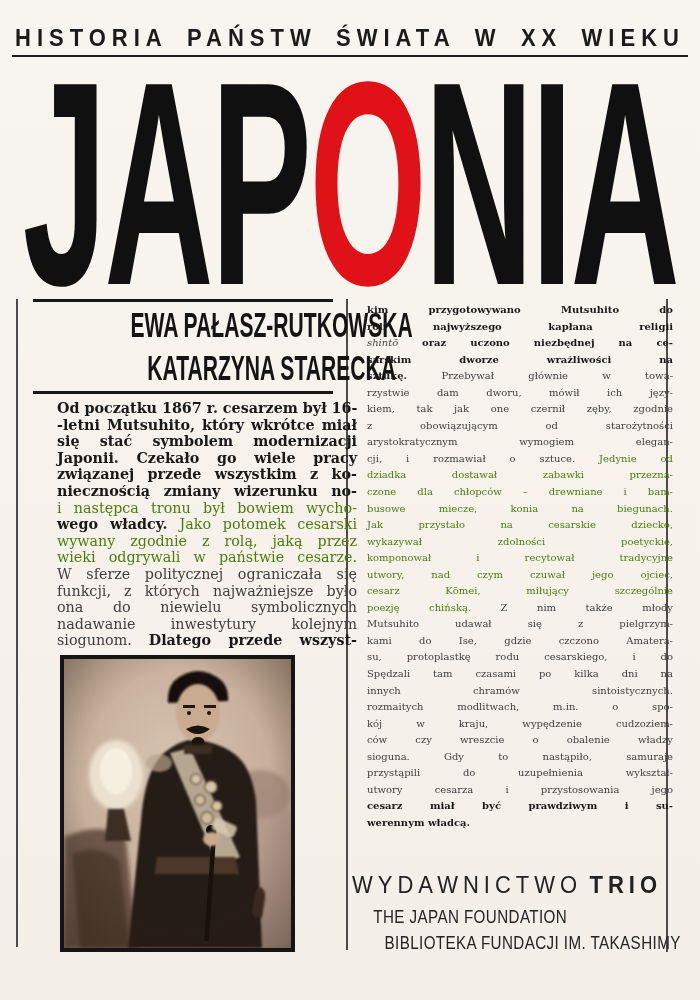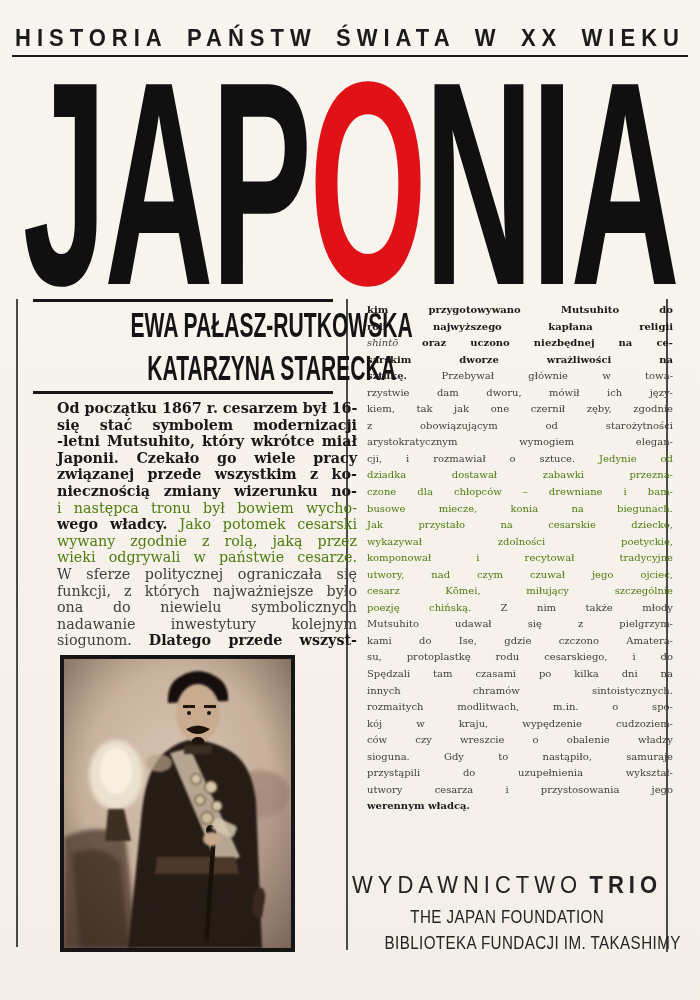--- a/index.html
+++ b/index.html
@@ -61,21 +61,21 @@
   .photo svg{display:block;}
 
   
   .pub1{
     position:absolute;left:352px;top:872px;width:310px;
     display:flex;justify-content:space-between;align-items:baseline;color:#222;
     transform:scaleY(1.06);transform-origin:top;
   }
   .pub1 .pname{font-size:22px;letter-spacing:5px;font-weight:400;white-space:nowrap;}
   .pub1 .pbrand{font-size:22px;letter-spacing:5px;font-weight:700;white-space:nowrap;}
-  .pub-center{position:absolute;left:352px;width:310px;text-align:center;color:#242424;}
+  .pub-center{position:absolute;left:352px;width:310px;text-align:left;color:#242424;}
   .pub-center .inner{display:inline-block;font-size:18.5px;font-weight:400;letter-spacing:0.5px;
     white-space:nowrap;transform:scaleX(0.82);transform-origin:center;}
   .pub2{top:906px;}
   .pub3{top:932px;}
 </style>
 </head>
 <body>
 
 <div class="page">
 
@@ -105,22 +105,22 @@
   <div class="authors">
     <div class="authors-inner">
       <div>EWA PAŁASZ-RUTKOWSKA</div>
       <div>KATARZYNA STARECKA</div>
     </div>
   </div>
   <div class="hrule a-bot"></div>
 
   <div class="body-col left-body">
       <div class="tl"><span class="seg-b">Od początku 1867 r. cesarzem był 16-</span></div>
+      <div class="tl"><span class="seg-b">-letni Mutsuhito, który wkrótce miał</span></div>
       <div class="tl"><span class="seg-b">się stać symbolem modernizacji</span></div>
-      <div class="tl"><span class="seg-b">-letni Mutsuhito, który wkrótce miał</span></div>
       <div class="tl"><span class="seg-b">Japonii. Czekało go wiele pracy</span></div>
       <div class="tl"><span class="seg-b">związanej przede wszystkim z ko-</span></div>
       <div class="tl"><span class="seg-b">niecznością zmiany wizerunku no-</span></div>
       <div class="tl"><span class="seg-r">i następca tronu był bowiem wycho-</span></div>
       <div class="tl"><span class="seg-b">wego władcy. </span><span class="seg-r">Jako potomek cesarski</span></div>
       <div class="tl"><span class="seg-r">wywany zgodnie z rolą, jaką przez</span></div>
       <div class="tl"><span class="seg-r">wieki odgrywali w państwie cesarze.</span></div>
       <div class="tl"><span class="seg-n">W sferze politycznej ograniczała się</span></div>
       <div class="tl"><span class="seg-n">funkcji, z których najważniejsze było</span></div>
       <div class="tl"><span class="seg-n">ona do niewielu symbolicznych</span></div>
@@ -208,20 +208,21 @@
       <div class="tl"><span class="seg-n">kami do Ise, gdzie czczono Amatera-</span></div>
       <div class="tl"><span class="seg-n">su, protoplastkę rodu cesarskiego, i do</span></div>
       <div class="tl"><span class="seg-n">Spędzali tam czasami po kilka dni na</span></div>
       <div class="tl"><span class="seg-n">innych chramów sintoistycznych.</span></div>
       <div class="tl"><span class="seg-n">rozmaitych modlitwach, m.in. o spo-</span></div>
       <div class="tl"><span class="seg-n">kój w kraju, wypędzenie cudzoziem-</span></div>
       <div class="tl"><span class="seg-n">ców czy wreszcie o obalenie władzy</span></div>
       <div class="tl"><span class="seg-n">sioguna. Gdy to nastąpiło, samuraje</span></div>
       <div class="tl"><span class="seg-n">przystąpili do uzupełnienia wykształ-</span></div>
       <div class="tl"><span class="seg-n">utwory cesarza i przystosowania jego</span></div>
+      <div class="tl"><span class="seg-b">cesarz miał być prawdziwym i su-</span></div>
       <div class="tl nojust"><span class="seg-b">werennym władcą.</span></div>
     </div>
 
   <div class="pub1">
     <span class="pname">WYDAWNICTWO</span>
     <span class="pbrand">TRIO</span>
   </div>
   <div class="pub-center pub2">
     <span class="inner">THE JAPAN FOUNDATION</span>
   </div>

